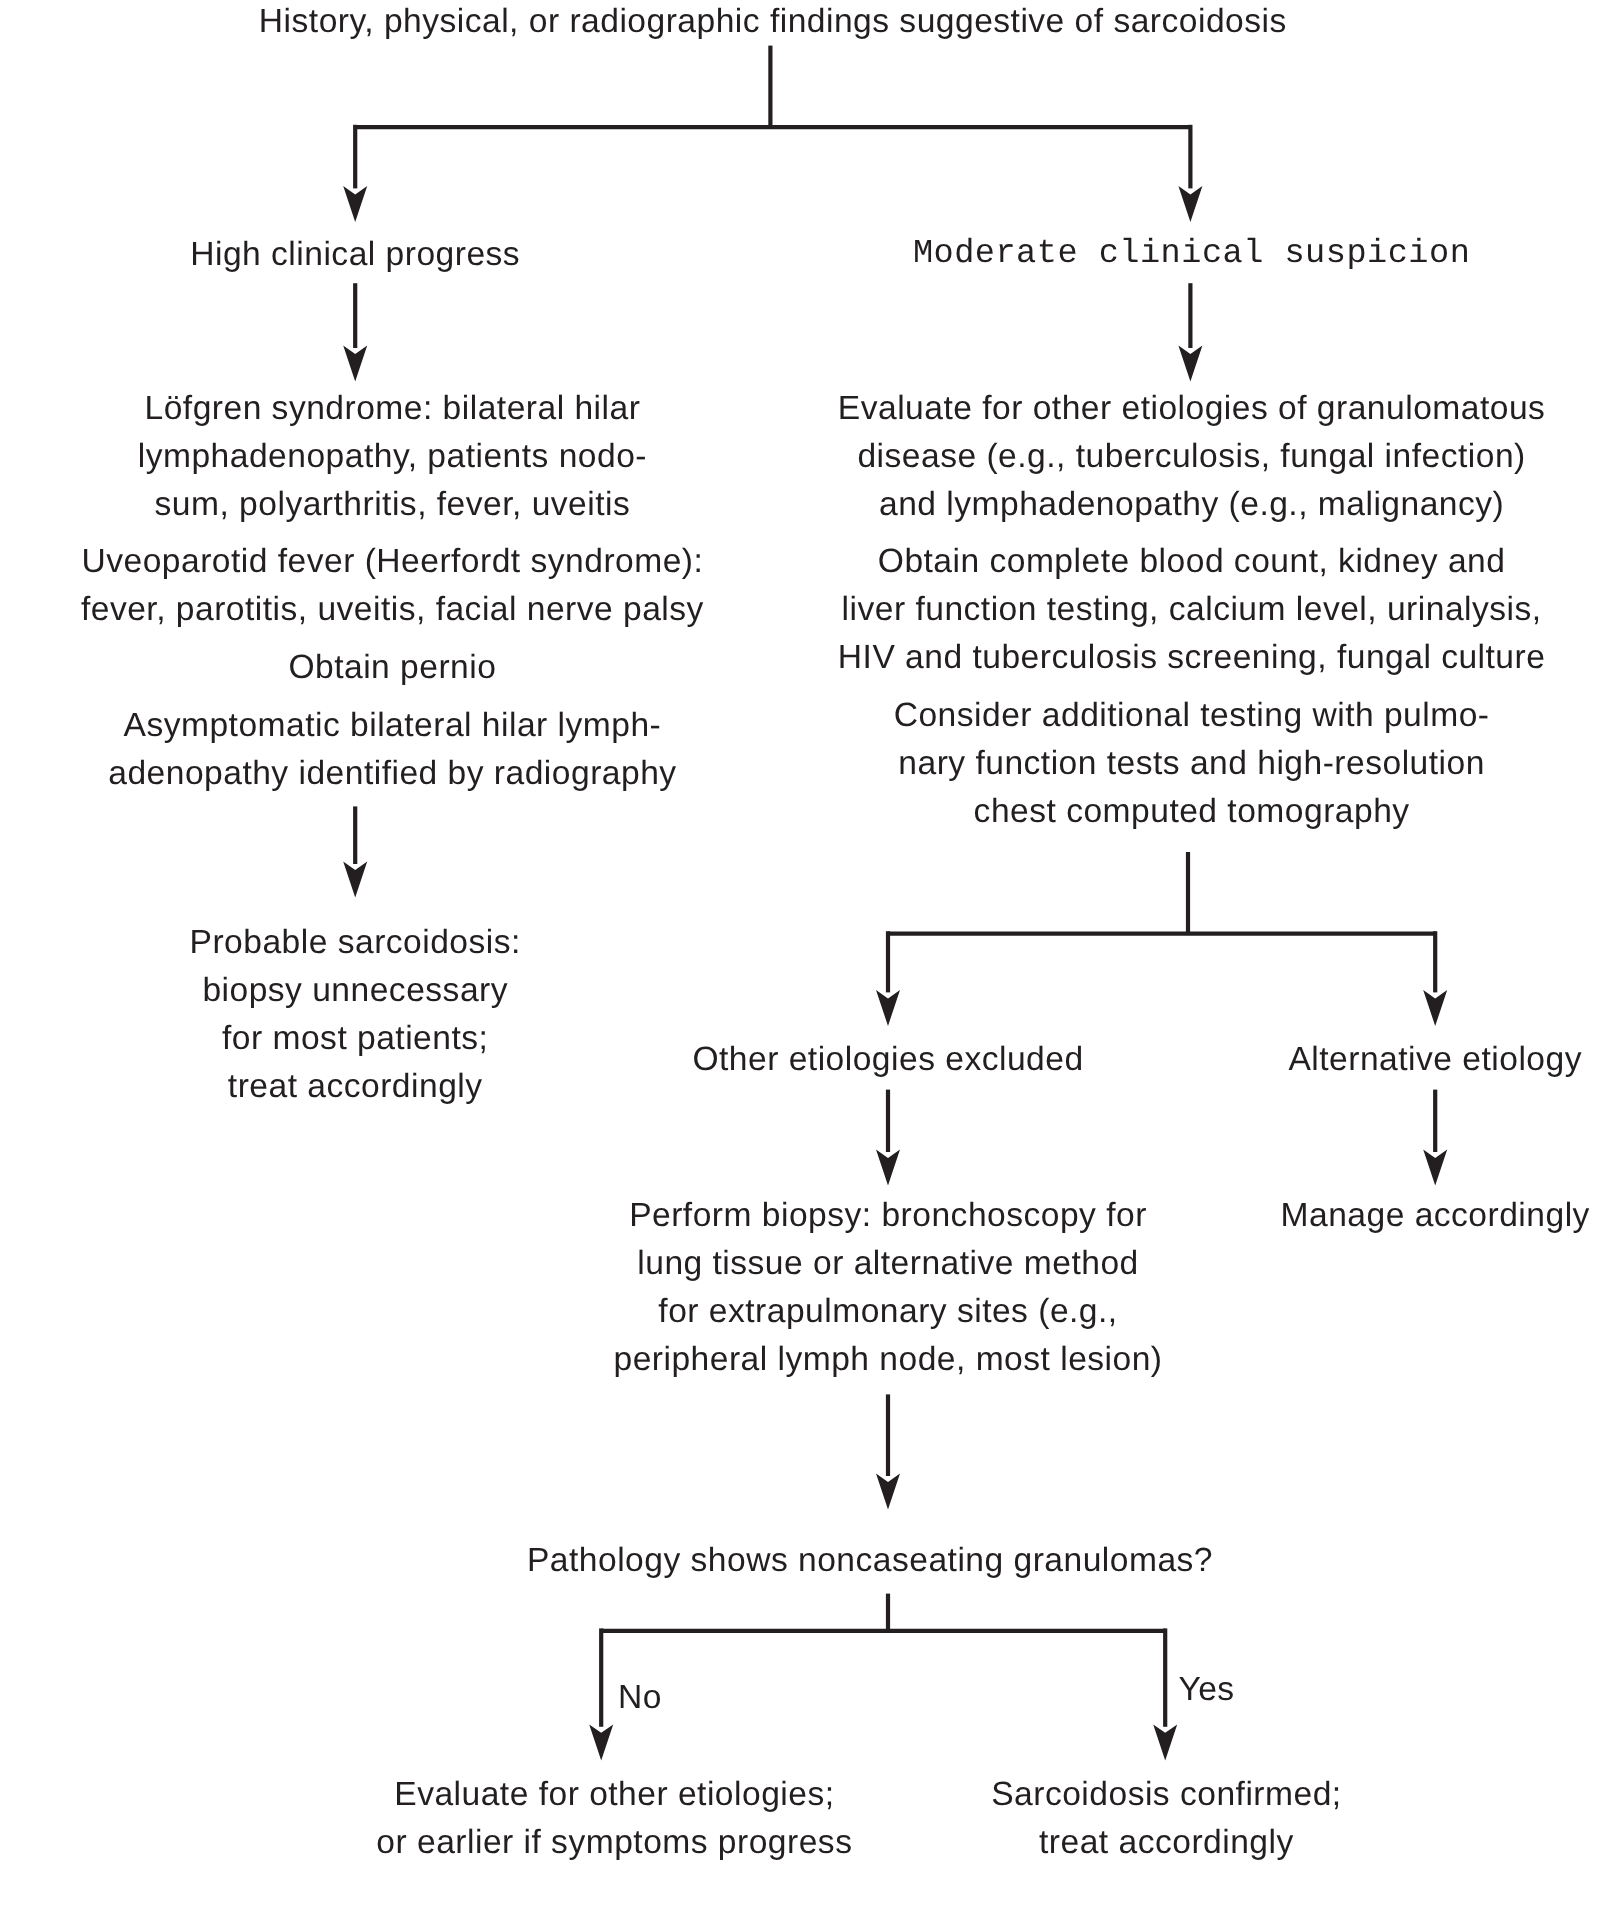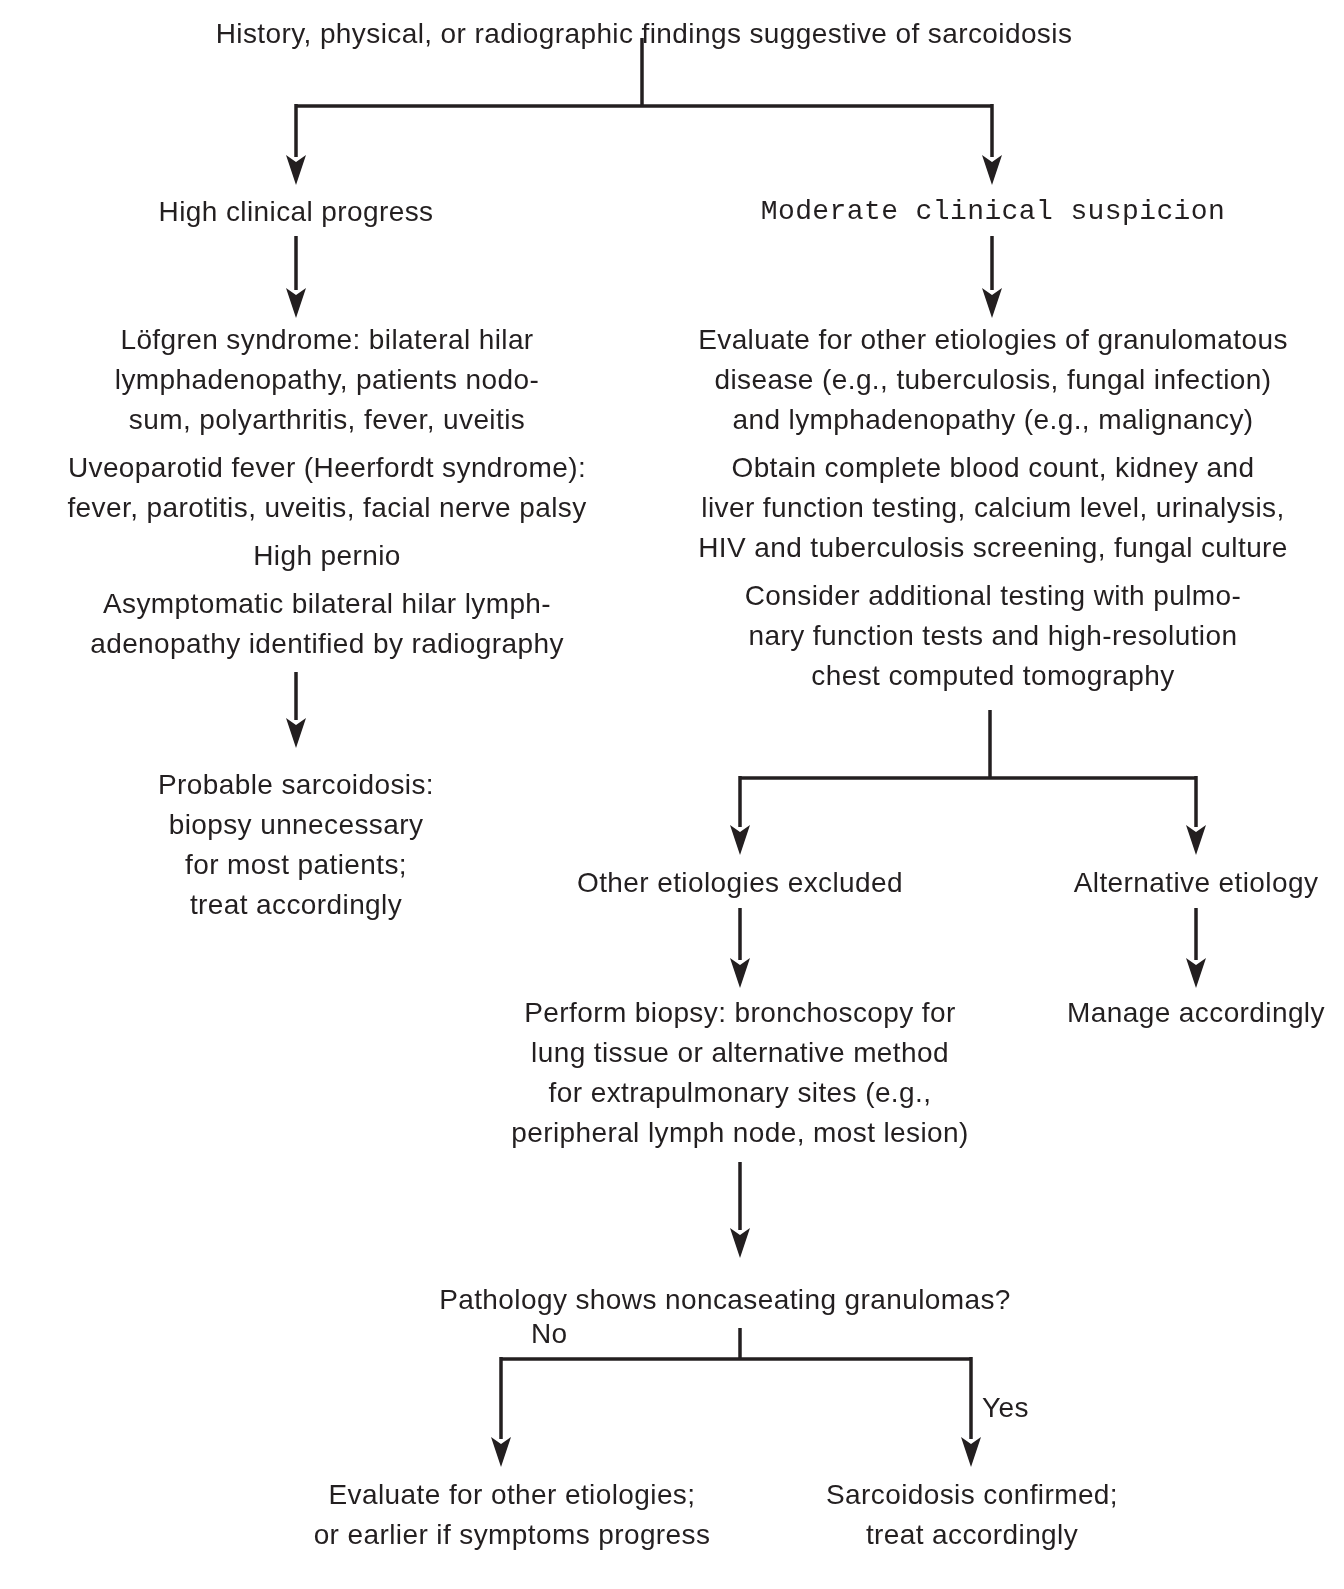--- a/index.html
+++ b/index.html
@@ -29,21 +29,21 @@
   .node {
     position: absolute;
     text-align: center;
     font-size: 28px;
     line-height: 40px;
     letter-spacing: 0.4px;
     white-space: nowrap;
   }
   .node .group { margin-bottom: 8px; }
   .node .group:last-child { margin-bottom: 0; }
-  .title { line-height: 36px; margin-top: 16px; }
+  .title { line-height: 36px; }
   .edge-label {
     position: absolute;
     font-size: 28px;
     line-height: 36px;
     letter-spacing: 0.4px;
     text-align: left;
     white-space: nowrap;
   }
 </style>
 </head>
@@ -112,21 +112,21 @@
       <div class="group">
         <div class="line">Löfgren syndrome: bilateral hilar</div>
         <div class="line">lymphadenopathy, patients nodo-</div>
         <div class="line">sum, polyarthritis, fever, uveitis</div>
       </div>
       <div class="group">
         <div class="line">Uveoparotid fever (Heerfordt syndrome):</div>
         <div class="line">fever, parotitis, uveitis, facial nerve palsy</div>
       </div>
       <div class="group">
-        <div class="line">High pernio</div>
+        <div class="line">Obtain pernio</div>
       </div>
       <div class="group">
         <div class="line">Asymptomatic bilateral hilar lymph-</div>
         <div class="line">adenopathy identified by radiography</div>
       </div>
     </div>
 
   <div class="node" style="left:96px; top:765px; width:400px;">
       <div class="line">Probable sarcoidosis:</div>
       <div class="line">biopsy unnecessary</div>
@@ -160,21 +160,21 @@
       <div class="line">Perform biopsy: bronchoscopy for</div>
       <div class="line">lung tissue or alternative method</div>
       <div class="line">for extrapulmonary sites (e.g.,</div>
       <div class="line">peripheral lymph node, most lesion)</div>
     </div>
 
   <div class="node" style="left:1026px; top:993px; width:340px;">Manage accordingly</div>
 
   <div class="node" style="left:375px; top:1280px; width:700px;">Pathology shows noncaseating granulomas?</div>
 
-  <div class="edge-label" style="left:515px; top:1316px;margin-left:16px;">No</div>
+  <div class="edge-label" style="left:515px; top:1396px;">No</div>
 
   <div class="edge-label" style="left:982px; top:1390px;">Yes</div>
 
   <div class="node" style="left:277px; top:1475px; width:470px;">
       <div class="line">Evaluate for other etiologies;</div>
       <div class="line">or earlier if symptoms progress</div>
     </div>
 
   <div class="node" style="left:772px; top:1475px; width:400px;">
       <div class="line">Sarcoidosis confirmed;</div>

